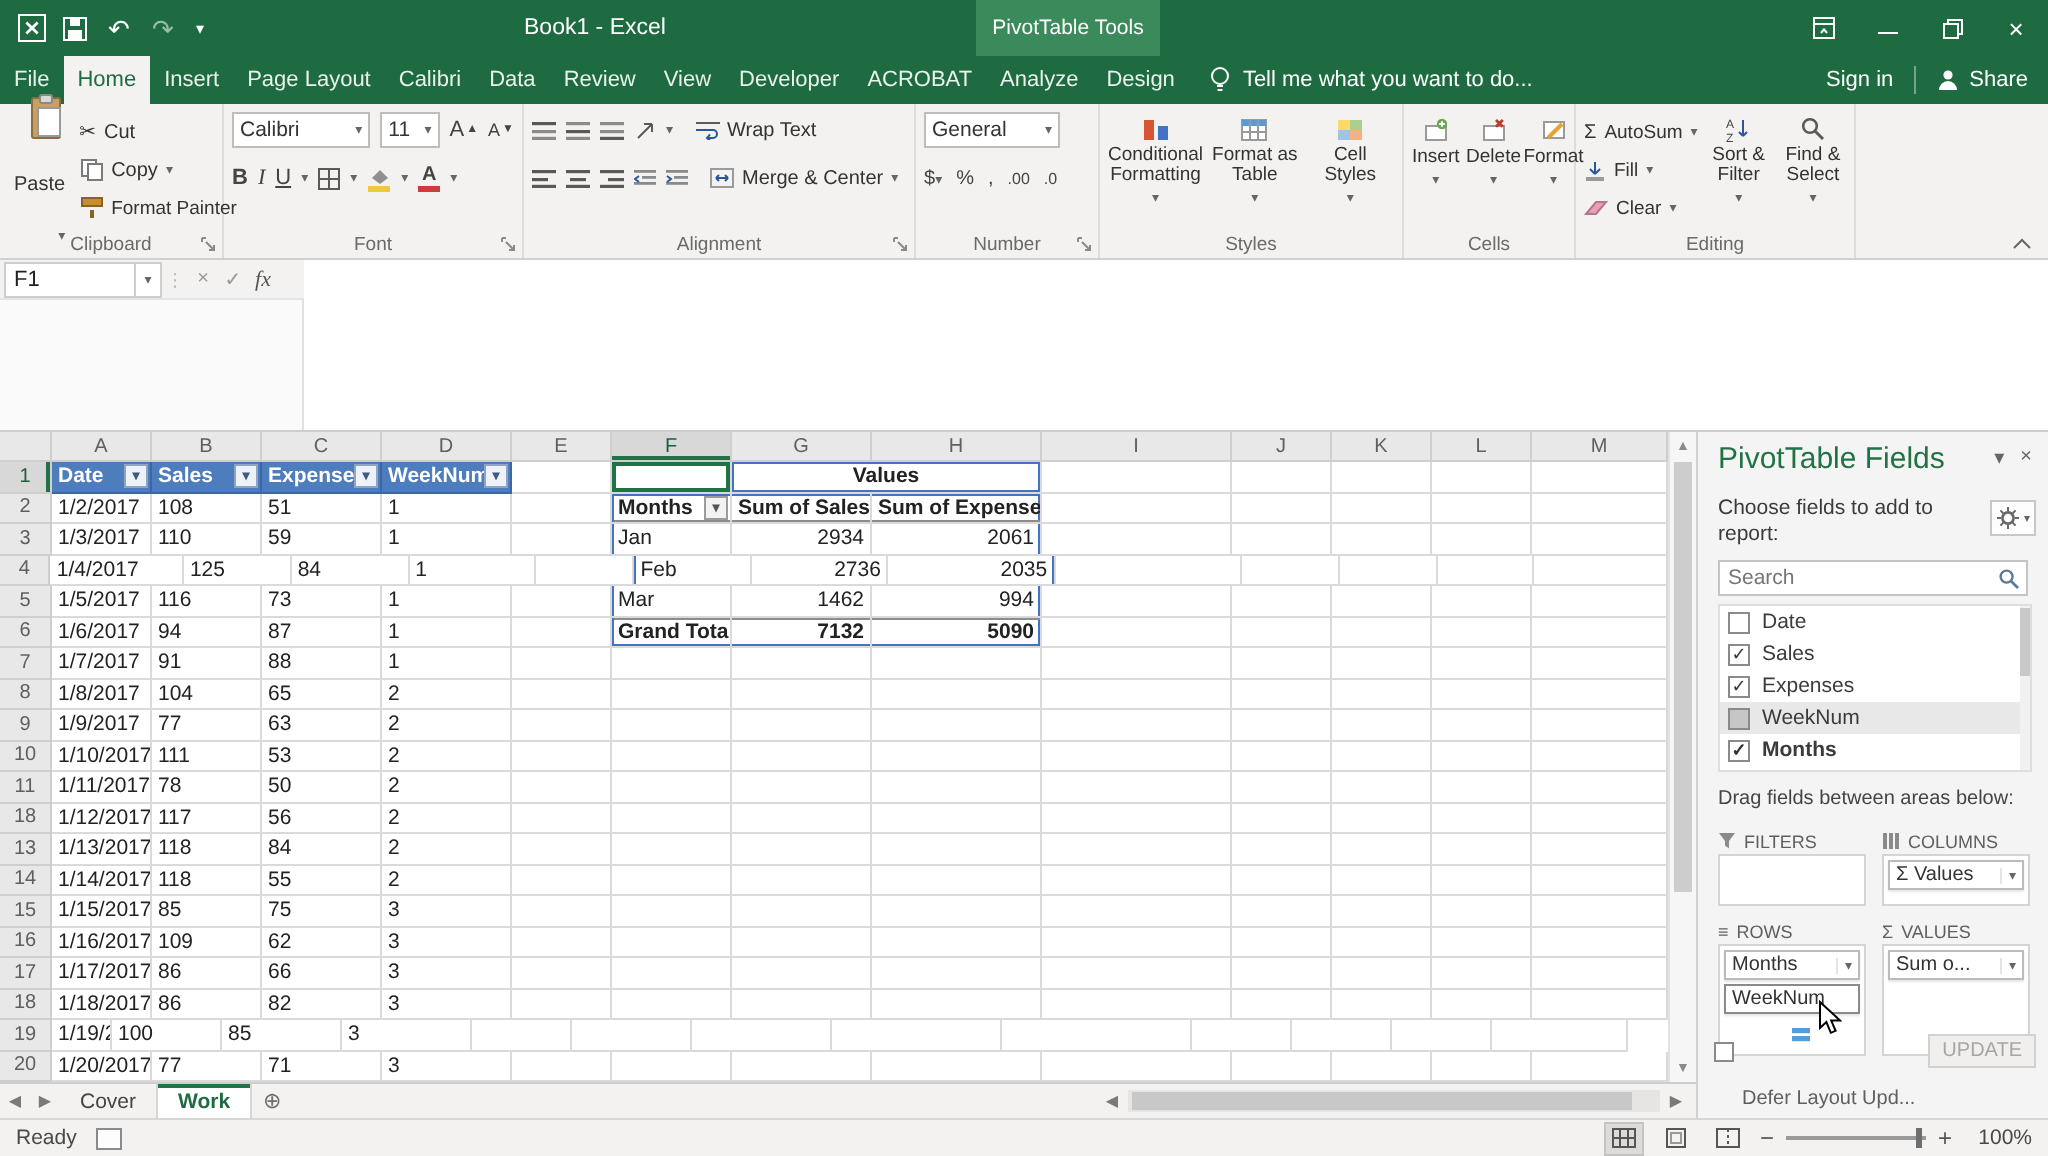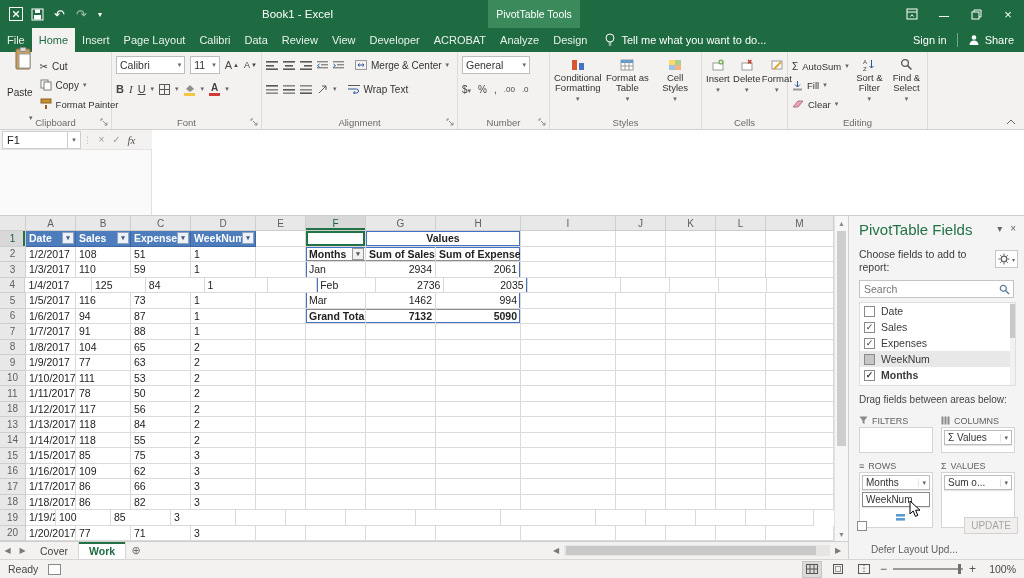--- a/index.html
+++ b/index.html
@@ -326,20 +326,58 @@
           <path d="M3 3 l4 4 M7 4.5 V7 H4.5" stroke="#8a8a8a" fill="none"></path>
         </svg>
       </span>
   </div>
 
   <div class="rgroup" style="width:196px;flex-direction:column">
     <div class="fr">
       <span>
           <svg width="12" height="9">
             <rect y="0" width="12" height="1.6" fill="#595959"></rect>
+            <rect y="4" width="12" height="1.6" fill="#8a8a8a"></rect>
+            <rect y="7.4" width="12" height="1.6" fill="#8a8a8a"></rect>
+          </svg>
+        </span>
+      <span>
+          <svg width="12" height="9">
+            <rect y="0" width="12" height="1.6" fill="#8a8a8a"></rect>
+            <rect y="4" width="12" height="1.6" fill="#595959"></rect>
+            <rect y="7.4" width="12" height="1.6" fill="#8a8a8a"></rect>
+          </svg>
+        </span>
+      <span>
+          <svg width="12" height="9">
+            <rect y="0" width="12" height="1.6" fill="#8a8a8a"></rect>
+            <rect y="4" width="12" height="1.6" fill="#8a8a8a"></rect>
+            <rect y="7.4" width="12" height="1.6" fill="#595959"></rect>
+          </svg>
+        </span>
+      <span>
+          <svg width="11" height="11">
+            <path d="M2 9 L9 2 M9 2 h-4 M9 2 v4" stroke="#595959" fill="none"></path>
+          </svg>
+        </span>
+        <span class="tinyarr">▾</span>
+      <div class="srow" style="margin-left:6px">
+          <span>
+            <svg width="12" height="10">
+              <line x1="0" y1="1.5" x2="12" y2="1.5" stroke="#595959"></line>
+              <path d="M0 5 h8.5 a2 2 0 0 1 0 4 h-3 M7 7.2 L5.5 9 l1.5 1.2" stroke="#2b579a" fill="none"></path>
+            </svg>
+          </span>
+          <span>Wrap Text</span>
+        </div>
+    </div>
+    <div class="fr">
+      <span>
+          <svg width="12" height="9">
+            <rect y="0" width="12" height="1.6" fill="#595959"></rect>
             <rect y="4" width="8" height="1.6" fill="#595959"></rect>
             <rect y="7.4" width="12" height="1.6" fill="#595959"></rect>
           </svg>
         </span>
       <span>
           <svg width="12" height="9">
             <rect y="0" width="12" height="1.6" fill="#595959"></rect>
             <rect x="2" y="4" width="8" height="1.6" fill="#595959"></rect>
             <rect y="7.4" width="12" height="1.6" fill="#595959"></rect>
           </svg>
@@ -369,58 +407,20 @@
         </span>
       <div class="srow" style="margin-left:6px">
           <span>
             <svg width="12" height="10">
               <rect x="0.5" y="0.5" width="11" height="9" fill="none" stroke="#9a9a9a"></rect>
               <path d="M3 5 h6 M3 5 l1.5 -1.5 M3 5 l1.5 1.5 M9 5 l-1.5 -1.5 M9 5 l-1.5 1.5" stroke="#2b579a" fill="none"></path>
             </svg>
           </span>
           <span>Merge &amp; Center</span>
           <span class="tinyarr">▾</span>
-        </div>
-    </div>
-    <div class="fr">
-      <span>
-          <svg width="12" height="9">
-            <rect y="0" width="12" height="1.6" fill="#595959"></rect>
-            <rect y="4" width="12" height="1.6" fill="#8a8a8a"></rect>
-            <rect y="7.4" width="12" height="1.6" fill="#8a8a8a"></rect>
-          </svg>
-        </span>
-      <span>
-          <svg width="12" height="9">
-            <rect y="0" width="12" height="1.6" fill="#8a8a8a"></rect>
-            <rect y="4" width="12" height="1.6" fill="#595959"></rect>
-            <rect y="7.4" width="12" height="1.6" fill="#8a8a8a"></rect>
-          </svg>
-        </span>
-      <span>
-          <svg width="12" height="9">
-            <rect y="0" width="12" height="1.6" fill="#8a8a8a"></rect>
-            <rect y="4" width="12" height="1.6" fill="#8a8a8a"></rect>
-            <rect y="7.4" width="12" height="1.6" fill="#595959"></rect>
-          </svg>
-        </span>
-      <span>
-          <svg width="11" height="11">
-            <path d="M2 9 L9 2 M9 2 h-4 M9 2 v4" stroke="#595959" fill="none"></path>
-          </svg>
-        </span>
-        <span class="tinyarr">▾</span>
-      <div class="srow" style="margin-left:6px">
-          <span>
-            <svg width="12" height="10">
-              <line x1="0" y1="1.5" x2="12" y2="1.5" stroke="#595959"></line>
-              <path d="M0 5 h8.5 a2 2 0 0 1 0 4 h-3 M7 7.2 L5.5 9 l1.5 1.2" stroke="#2b579a" fill="none"></path>
-            </svg>
-          </span>
-          <span>Wrap Text</span>
         </div>
     </div>
     <div class="glabel">Alignment</div>
     <span class="launcher">
         <svg width="8" height="8">
           <path d="M1 1 h2 M1 1 v2" stroke="#8a8a8a" fill="none"></path>
           <path d="M3 3 l4 4 M7 4.5 V7 H4.5" stroke="#8a8a8a" fill="none"></path>
         </svg>
       </span>
   </div>

